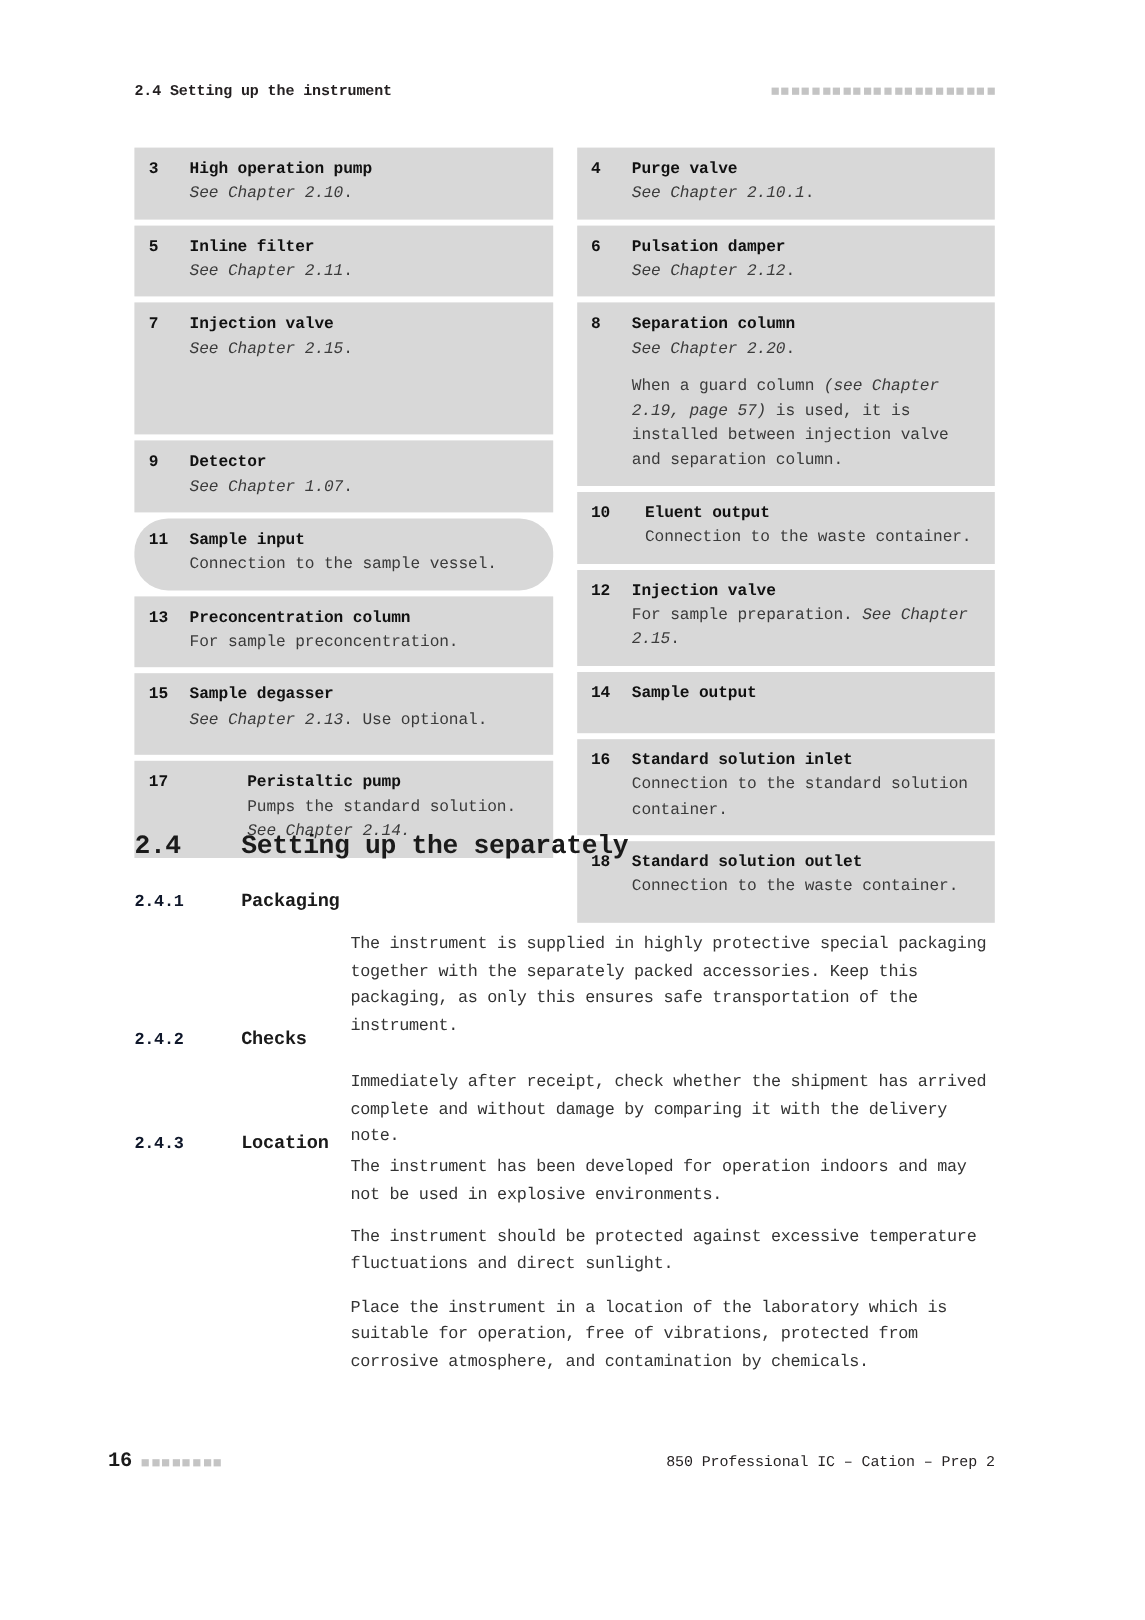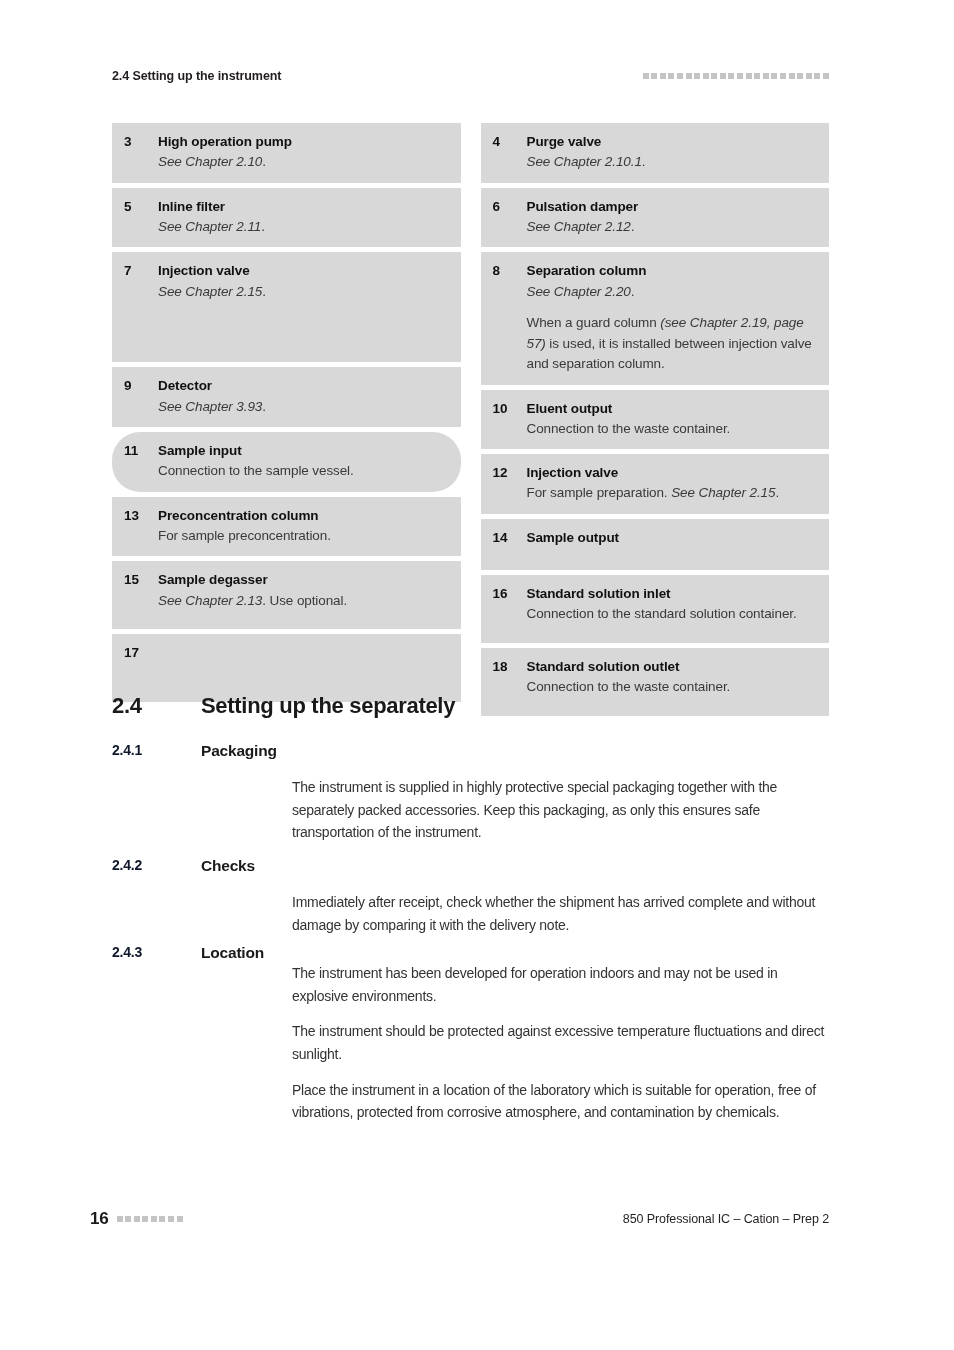--- a/index.html
+++ b/index.html
@@ -14,20 +14,21 @@
     font-family: "Liberation Sans", sans-serif;
     color: #231f20;
     overflow: hidden;
   }
 
   .page {
     position: absolute;
     inset: 0;
     width: 786px;
     height: 1350px;
+    font-family: Liberation Mono, monospace;
   }
 
   
   .page-header {
     position: absolute;
     left: 112px;
     top: 66px;
     width: 717px;
     height: 20px;
     display: flex;
@@ -107,21 +108,21 @@
   .comp-desc i, .comp-desc em { font-style: italic; }
 
   
   .sec {
     position: absolute;
     left: 112px;
     width: 717px;
   }
   .h1-row, .h2-row {
     display: flex;
-    align-items: flex-start;
+    align-items: flex-end;
   }
   .h1-num {
     width: 89px;
     flex: 0 0 89px;
     font-size: 22px;
     font-weight: 700;
     letter-spacing: -0.3px;
     color: #1a1a1a;
   }
   .h1-text {
@@ -239,21 +240,21 @@
           <div class="comp-num">7</div>
           <div class="comp-body">
             <div class="comp-title">Injection valve</div>
             <div class="comp-desc"><em>See Chapter 2.15</em><span>.</span></div>
           </div>
         </div>
         <div class="comp-cell" style="min-height: 51px;">
           <div class="comp-num">9</div>
           <div class="comp-body">
             <div class="comp-title">Detector</div>
-            <div class="comp-desc"><em>See Chapter 3.93</em><span>.</span></div>
+            <div class="comp-desc"><em>See Chapter 1.07</em><span>.</span></div>
           </div>
         </div>
         <div class="comp-cell" style="min-height: 51px; border-radius: 28px;">
           <div class="comp-num">11</div>
           <div class="comp-body">
             <div class="comp-title">Sample input</div>
             <div class="comp-desc"><span>Connection to the sample vessel.</span></div>
           </div>
         </div>
         <div class="comp-cell" style="min-height: 51px;">
@@ -265,20 +266,24 @@
         </div>
         <div class="comp-cell" style="min-height: 68px;">
           <div class="comp-num">15</div>
           <div class="comp-body">
             <div class="comp-title">Sample degasser</div>
             <div class="comp-desc"><em>See Chapter 2.13</em><span>. Use optional.</span></div>
           </div>
         </div>
         <div class="comp-cell" style="min-height: 68px; gap: 48px;">
           <div class="comp-num">17</div>
+          <div class="comp-body">
+            <div class="comp-title">Peristaltic pump</div>
+            <div class="comp-desc"><span>Pumps the standard solution. </span><em>See Chapter 2.14.</em></div>
+          </div>
         </div>
       </div>
     <div class="comp-col" id="comp-col-right">
         <div class="comp-cell" style="min-height: 51px;">
           <div class="comp-num">4</div>
           <div class="comp-body">
             <div class="comp-title">Purge valve</div>
             <div class="comp-desc"><em>See Chapter 2.10.1</em><span>.</span></div>
           </div>
         </div>
@@ -290,21 +295,21 @@
           </div>
         </div>
         <div class="comp-cell" style="min-height: 110px;">
           <div class="comp-num">8</div>
           <div class="comp-body">
             <div class="comp-title">Separation column</div>
             <div class="comp-desc"><em>See Chapter 2.20</em><span>.</span></div>
             <div class="comp-desc"><span>When a guard column </span><em>(see Chapter 2.19, page 57)</em><span> is used, it is installed between injection valve and separation column.</span></div>
           </div>
         </div>
-        <div class="comp-cell" style="min-height: 51px;">
+        <div class="comp-cell" style="min-height: 51px; gap: 11px;">
           <div class="comp-num">10</div>
           <div class="comp-body">
             <div class="comp-title">Eluent output</div>
             <div class="comp-desc"><span>Connection to the waste container.</span></div>
           </div>
         </div>
         <div class="comp-cell" style="min-height: 51px;">
           <div class="comp-num">12</div>
           <div class="comp-body">
             <div class="comp-title">Injection valve</div>

